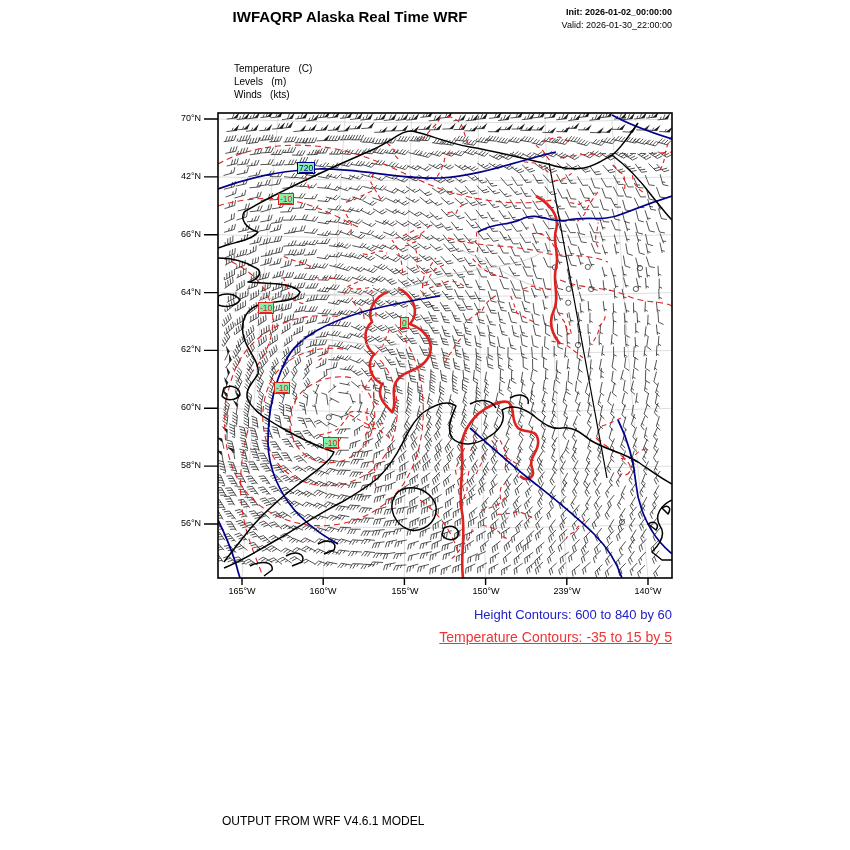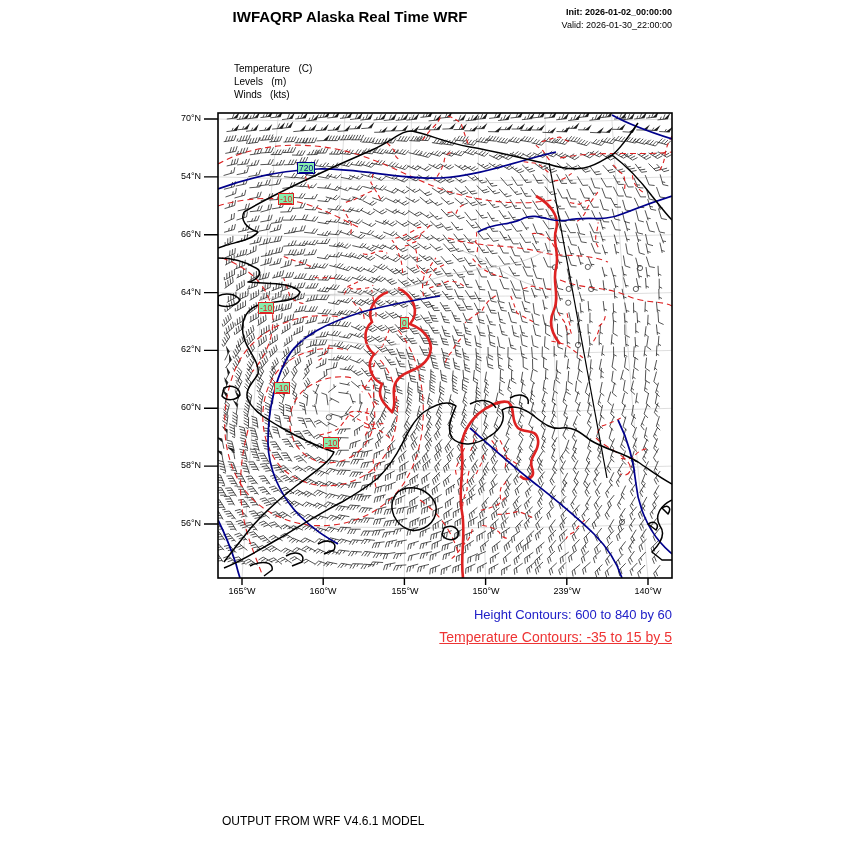--- a/index.html
+++ b/index.html
@@ -130,21 +130,21 @@
   </svg>
 
   <div class="abs clab h" style="left:297px;top:162px">720</div>
   <div class="abs clab t" style="left:278px;top:193px">-10</div>
   <div class="abs clab t" style="left:258px;top:302px">-10</div>
   <div class="abs clab t" style="left:274px;top:382px">-10</div>
   <div class="abs clab t" style="left:323px;top:437px">-10</div>
   <div class="abs clab t" style="left:400px;top:317px">0</div>
 
   <div class="abs latlab" style="top:113px">70°N</div>
-  <div class="abs latlab" style="top:171px">54°N</div>
+  <div class="abs latlab" style="top:171px">42°N</div>
   <div class="abs latlab" style="top:229px">66°N</div>
   <div class="abs latlab" style="top:287px">64°N</div>
   <div class="abs latlab" style="top:344px">62°N</div>
   <div class="abs latlab" style="top:402px">60°N</div>
   <div class="abs latlab" style="top:460px">58°N</div>
   <div class="abs latlab" style="top:518px">56°N</div>
 
   <div class="abs lonlab" style="left:242px">165°W</div>
   <div class="abs lonlab" style="left:323px">160°W</div>
   <div class="abs lonlab" style="left:405px">155°W</div>

